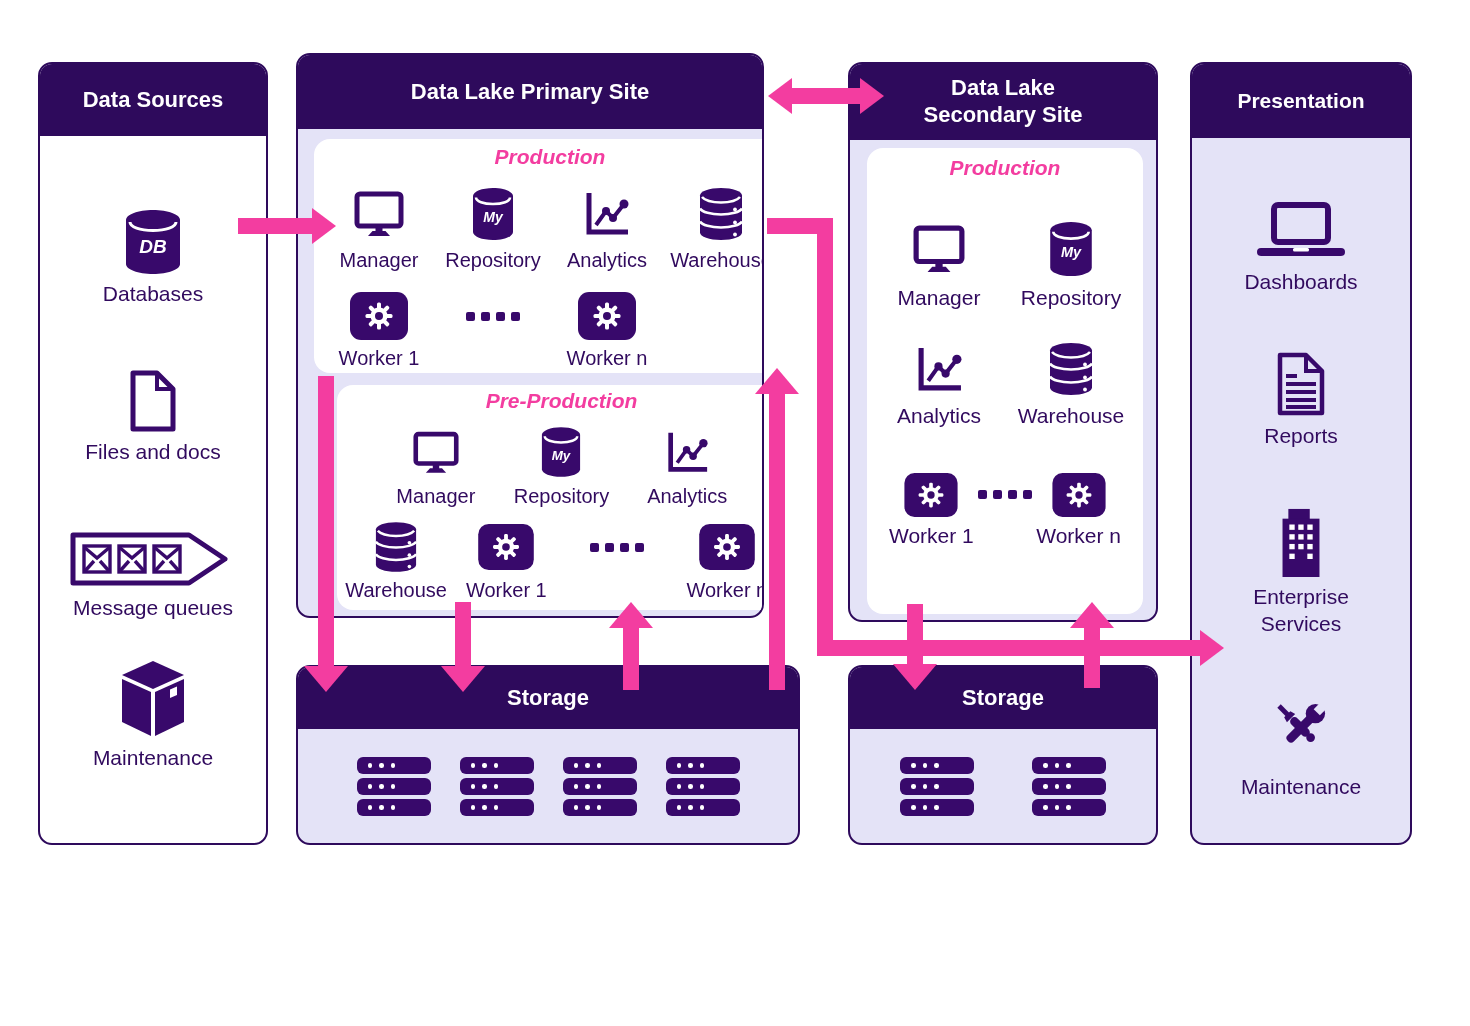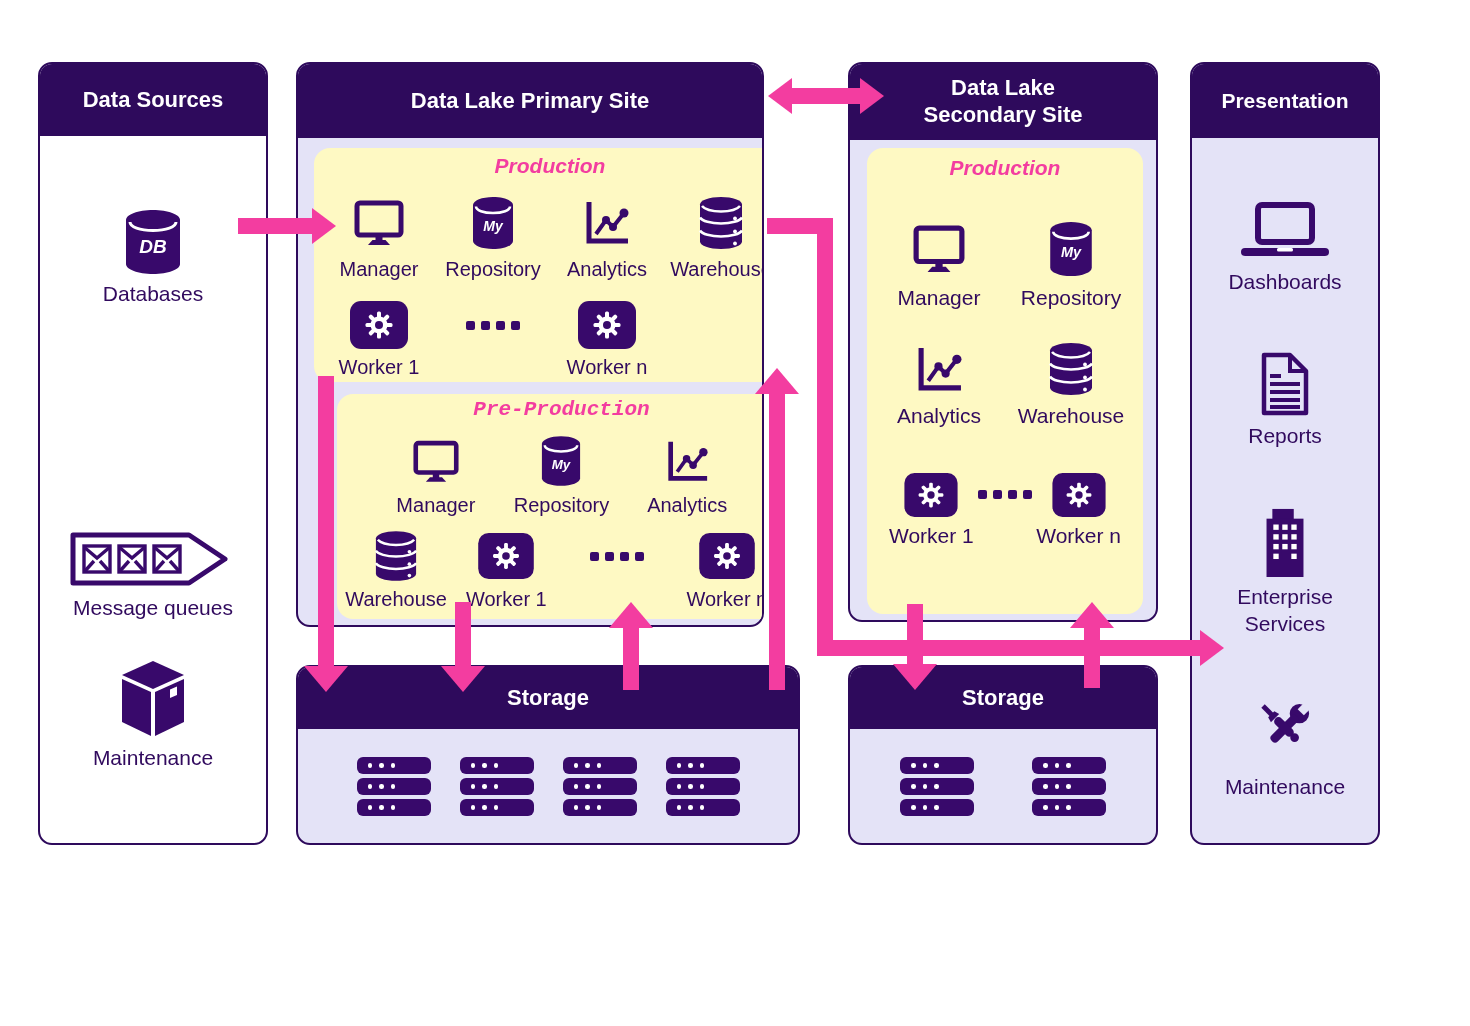--- a/index.html
+++ b/index.html
@@ -13,21 +13,21 @@
   .canvas{position:relative;width:1470px;height:1026px;background:#ffffff;
           font-family:"Liberation Sans",sans-serif;overflow:hidden;}
 
   
   .panel{position:absolute;border:2.5px solid var(--header-bg);border-radius:14px;overflow:hidden;box-sizing:border-box;}
   .panel.white{background:#fff;}
   .panel.lav{background:var(--lav);}
   .panel-header{background:var(--header-bg);color:#fff;font-weight:bold;font-size:22px;
                 display:flex;align-items:center;justify-content:center;text-align:center;
                 white-space:pre-line;line-height:1.22;}
-  .card{position:absolute;background:#fef9c3;border-radius:16px;}
+  .card{position:absolute;background:#ffffff;border-radius:16px;}
   .card-title{position:absolute;left:0;right:0;text-align:center;color:var(--pink);
               font-weight:bold;font-style:italic;font-size:21px;}
 
   
   .item{position:absolute;left:0;right:0;display:flex;flex-direction:column;align-items:center;}
   .label{color:var(--txt);font-size:21px;line-height:1.3;margin-top:6px;text-align:center;white-space:pre-line;}
   .cell{display:flex;flex-direction:column;align-items:center;}
   .cell .label{font-size:20px;margin-top:4px;}
   .slot{display:flex;align-items:center;justify-content:center;}
   .grid4{position:absolute;display:grid;grid-template-columns:repeat(4,1fr);}
@@ -73,20 +73,27 @@
 
     <div class="item" style="top:146px;align-items:center;">
       <svg width="58" height="64" viewBox="0 0 58 64">
         <path class="fil" d="M2 10 C2 4.5 14 0 29 0 C44 0 56 4.5 56 10 V54 C56 59.5 44 64 29 64 C14 64 2 59.5 2 54 Z"></path>
         <path class="wstr" stroke-width="3" d="M6 12 C6 17 16 20.5 29 20.5 C42 20.5 52 17 52 12"></path>
         <text class="badge" x="29" y="43" font-size="19">DB</text>
       </svg>
       <div class="label">Databases</div>
     </div>
 
+    <div class="item" style="top:306px;">
+      <svg width="50" height="62" viewBox="0 0 50 62">
+        <path class="str" stroke-width="5" stroke-linejoin="round" d="M5 3 H29 L45 19 V59 H5 Z"></path>
+        <path class="str" stroke-width="4" d="M29 3 V19 H45"></path>
+      </svg>
+      <div class="label">Files and docs</div>
+    </div>
 
     <div class="item" style="top:466px;">
       <svg width="168" height="58" viewBox="0 0 168 58">
         <path class="str" stroke-width="5" stroke-linejoin="round" d="M4 5 H120 L156 29 L120 53 H4 Z"></path>
         <g class="str" stroke-width="3.4">
           <rect x="15" y="16" width="26" height="26"></rect>
           <path d="M15 17 L28 28 L41 17"></path>
             <path d="M16 41 L25 31 M40 41 L31 31"></path>
           <rect x="50" y="16" width="26" height="26"></rect>
           <path d="M50 17 L63 28 L76 17"></path>
@@ -103,21 +110,21 @@
       <svg width="66" height="78" viewBox="0 0 66 78">
         <polygon class="fil" points="33,1 64,15 33,29 2,15"></polygon>
         <polygon class="fil" points="2,19 31,32 31,76 2,62"></polygon>
         <polygon class="fil" points="35,32 64,19 64,62 35,76"></polygon>
         <polygon class="wfil" points="50,29.5 57,26.5 57,35 50,38"></polygon>
       </svg>
       <div class="label">Maintenance</div>
     </div>
   </div>
 
-  <div class="panel lav" style="left:296px;top:62px;width:468px;height:565px;">
+  <div class="panel lav" style="left:296px;top:53px;width:468px;height:565px;">
     <div class="panel-header" style="height:74px;">Data Lake Primary Site</div>
 
     <div class="card" style="left:16px;top:84px;width:472px;height:234px;">
       <div class="card-title" style="top:6px;">Production</div>
       <div class="grid4" style="left:8px;right:8px;top:46px;">
         <div class="cell">
           <div class="slot" style="height:58px;">
             <svg width="50" height="46" viewBox="0 0 50 46">
               <rect class="str" stroke-width="5" x="3" y="3" width="44" height="32" rx="3"></rect>
               <rect class="fil" x="21.5" y="35" width="7" height="6"></rect>
@@ -215,21 +222,21 @@
                 <circle class="fil" r="4"></circle>
               </g>
             </svg>
           </div>
           <div class="label">Worker n</div>
         </div>
       </div>
     </div>
 
     <div class="card" style="left:39px;top:330px;width:449px;height:225px;">
-      <div class="card-title" style="top:4px;font-family:Liberation Mono, monospace;">Pre-Production</div>
+      <div class="card-title" style="top:4px;">Pre-Production</div>
       <div class="grid3" style="left:36px;right:36px;top:40px;">
         <div class="cell">
           <div class="slot" style="height:54px;">
             <svg width="46" height="43" viewBox="0 0 50 46">
               <rect class="str" stroke-width="5" x="3" y="3" width="44" height="32" rx="3"></rect>
               <rect class="fil" x="21.5" y="35" width="7" height="6"></rect>
               <path class="fil" d="M14 45 L36 45 L31.5 40 L18.5 40 Z"></path>
             </svg>
           </div>
           <div class="label">Manager</div>
@@ -547,21 +554,21 @@
           </div>
         <div class="rack-unit">
             <div class="rdot"></div>
             <div class="rdot"></div>
             <div class="rdot"></div>
           </div>
       </div>
     </div>
   </div>
 
-  <div class="panel lav" style="left:1190px;top:62px;width:190px;height:783px;">
+  <div class="panel lav" style="left:1190px;top:62px;width:222px;height:783px;">
     <div class="panel-header" style="height:74px;font-size:21px;">Presentation</div>
 
     <div class="item" style="top:138px;">
       <svg width="96" height="60" viewBox="0 0 96 60">
         <rect class="str" stroke-width="6" x="21" y="3" width="54" height="37" rx="4"></rect>
         <rect class="fil" x="4" y="46" width="88" height="8" rx="4"></rect>
         <rect class="wfil" x="40" y="46" width="16" height="3.5" rx="1.5"></rect>
       </svg>
       <div class="label">Dashboards</div>
     </div>

